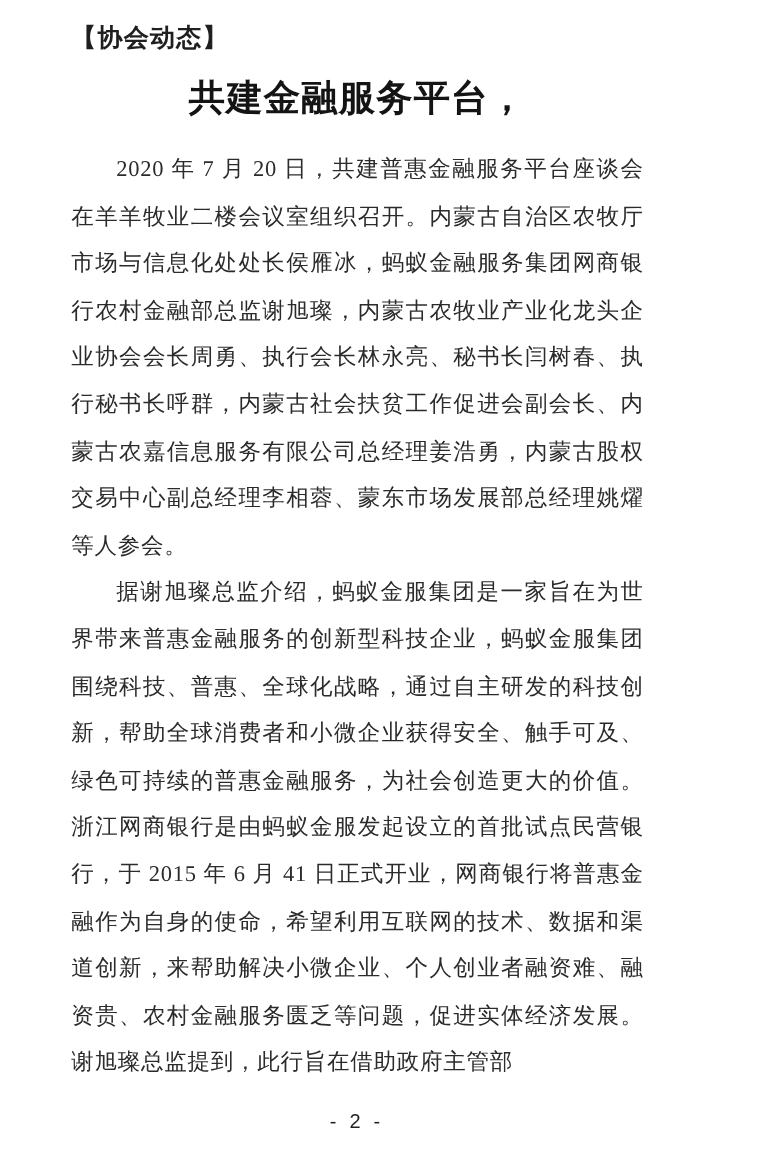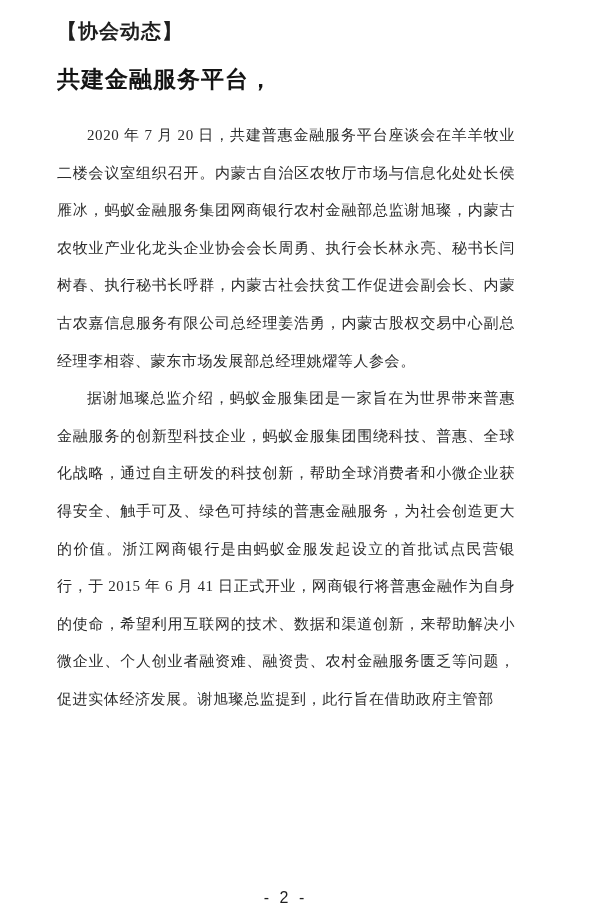--- a/index.html
+++ b/index.html
@@ -30,29 +30,30 @@
     font-size: 20px;
     line-height: 26px;
     letter-spacing: 1px;
     color: #1f1f1f;
   }
   .title-block {
     margin-top: 8px;
   }
   .title-line {
     font-weight: bold;
-    font-size: 23px;
+    font-size: 29px;
     line-height: 55px;
+    text-align: center;
     letter-spacing: 1px;
     color: #141414;
     white-space: nowrap;
   }
   .body-text {
     margin-top: 10px;
-    font-size: 15px;
+    font-size: 18px;
     line-height: 37.6px;
     letter-spacing: 0.6px;
     text-align: justify;
     color: #2b2b2b;
   }
   .body-text p {
     margin: 0;
     padding: 0;
     text-indent: 2em;
   }

